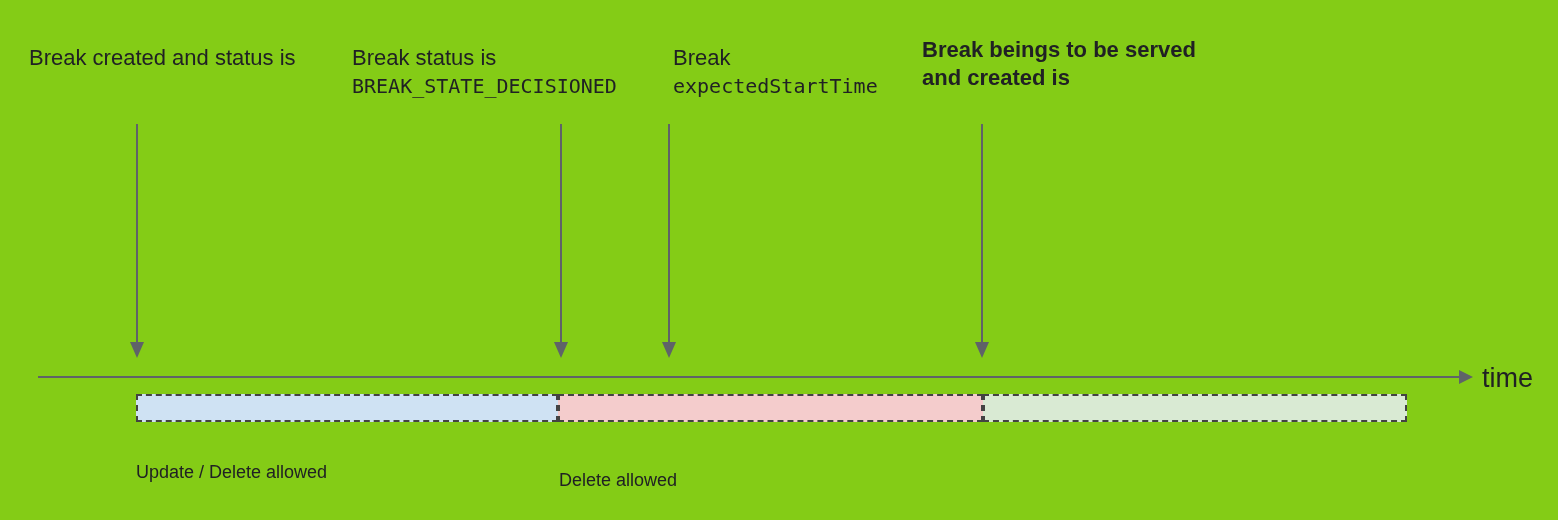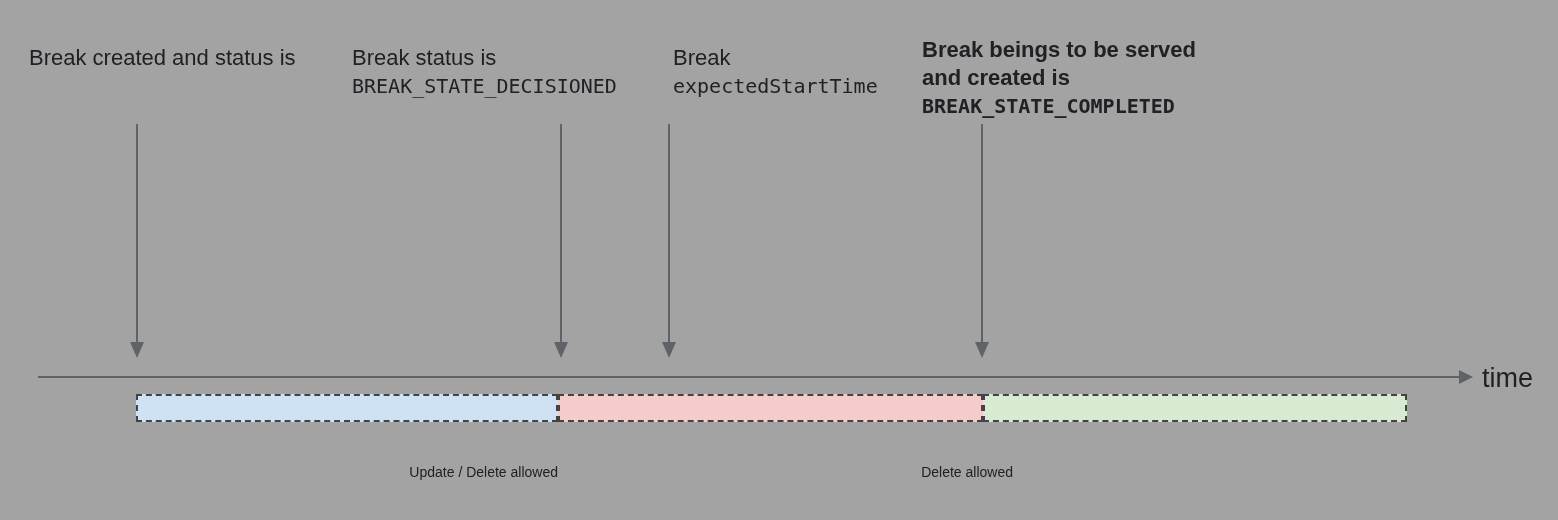--- a/index.html
+++ b/index.html
@@ -1,20 +1,20 @@
 <!DOCTYPE html>
 <html><head>
 <meta charset="utf-8">
 <style>
   html, body { margin: 0; padding: 0; background: #ffffff; }
   .canvas {
     position: relative;
     width: 1558px;
     height: 520px;
-    background: #a3a3a3;
+    background: #84cc16;
     overflow: hidden;
     font-family: "Liberation Sans", sans-serif;
     color: #202124;
   }
   .ann {
     position: absolute;
     white-space: nowrap;
   }
   .ann .sans {
     font-size: 22px;
@@ -67,27 +67,27 @@
     height: 28px;
     box-sizing: border-box;
     border: 2px dashed #434343;
   }
   .seg-blue  { left: 136px; width: 422px; }
   .seg-pink  { left: 558px; width: 425px; }
   .seg-green { left: 983px; width: 424px; }
   .seg-label {
     position: absolute;
     top: 458px;
-    font-size: 14px;
+    font-size: 18px;
     line-height: 28px;
-    text-align: right;
+    text-align: left;
     white-space: nowrap;
   }
   .lbl-1 { left: 136px; width: 422px; }
-  .lbl-2 { left: 588px; width: 425px; }
+  .lbl-2 { left: 559px; width: 425px; margin-top: 8px; }
   .lbl-3 { left: 983px; width: 424px; }
 </style>
 </head>
 <body>
 
 <div class="canvas">
 
   <div class="ann" style="left:29px; top:44px;">
     <div class="sans">Break created and status is</div>
   </div>
@@ -98,21 +98,20 @@
   </div>
 
   <div class="ann" style="left:673px; top:44px;">
     <div class="sans">Break</div>
     <div class="mono">expectedStartTime</div>
   </div>
 
   <div class="ann" style="left:922px; top:36px;font-weight:bold;">
     <div class="sans">Break beings to be served</div>
     <div class="sans">and created is</div>
-    <div class="mono">BREAK_STATE_COMPLETED</div>
   </div>
 
   <div class="varrow" style="left:130px;">
     <div class="stem"></div>
     <div class="head"></div>
   </div>
   <div class="varrow" style="left:554px;">
     <div class="stem"></div>
     <div class="head"></div>
   </div>

